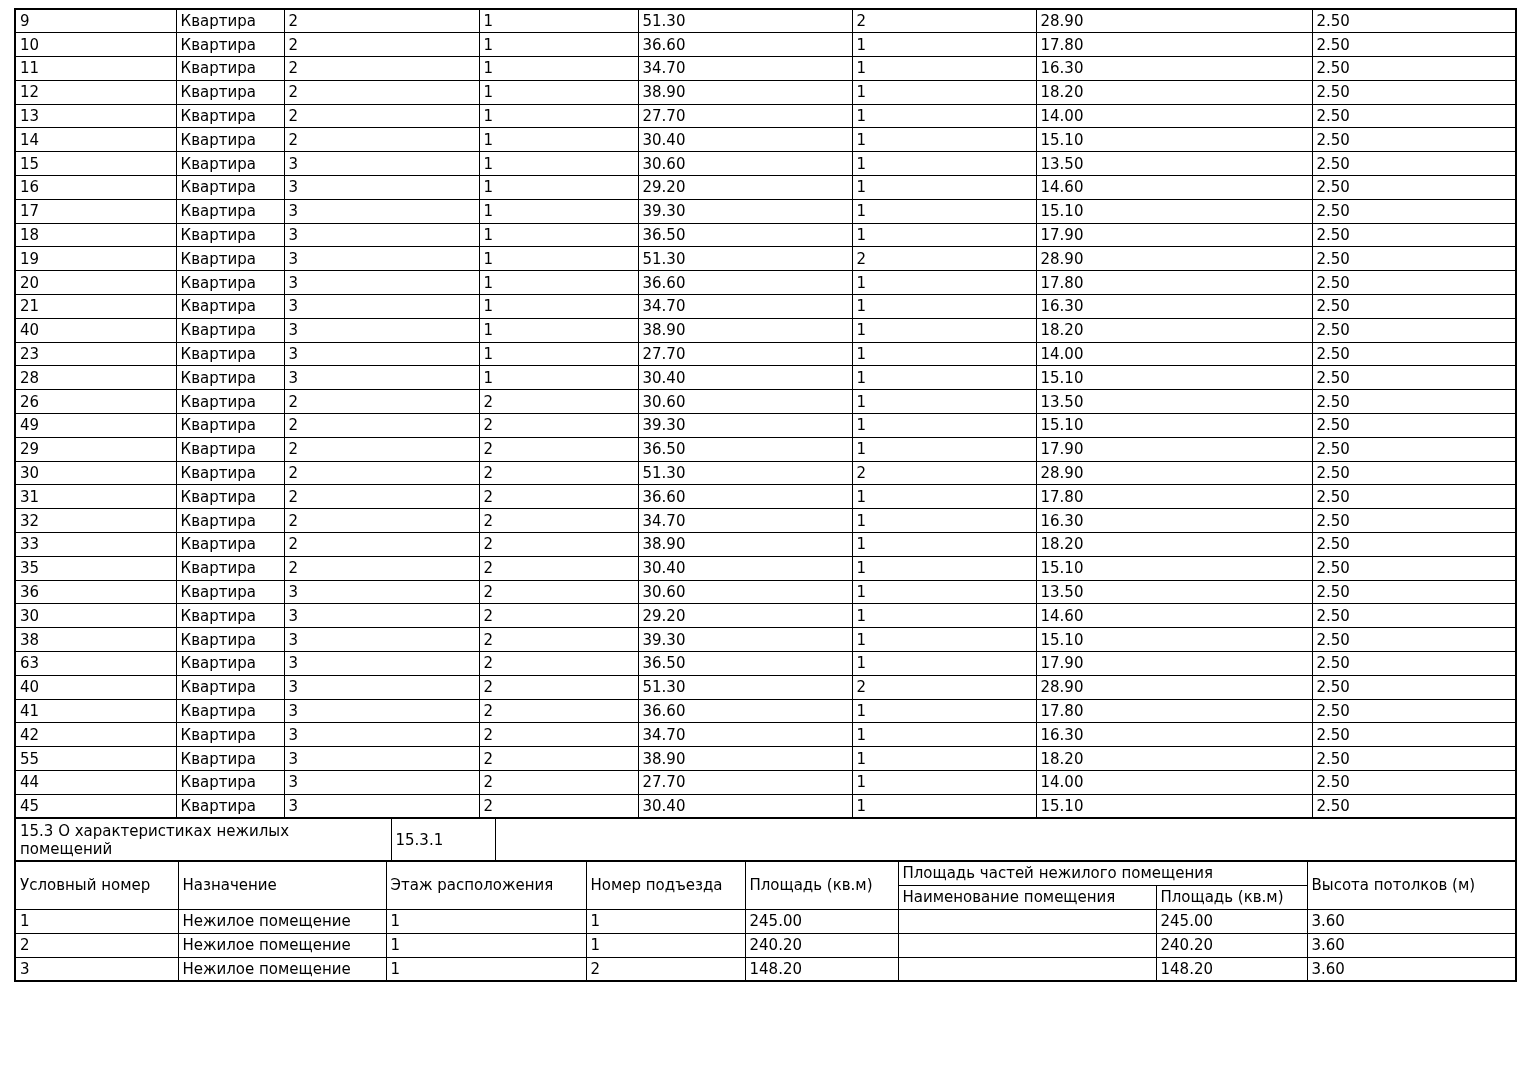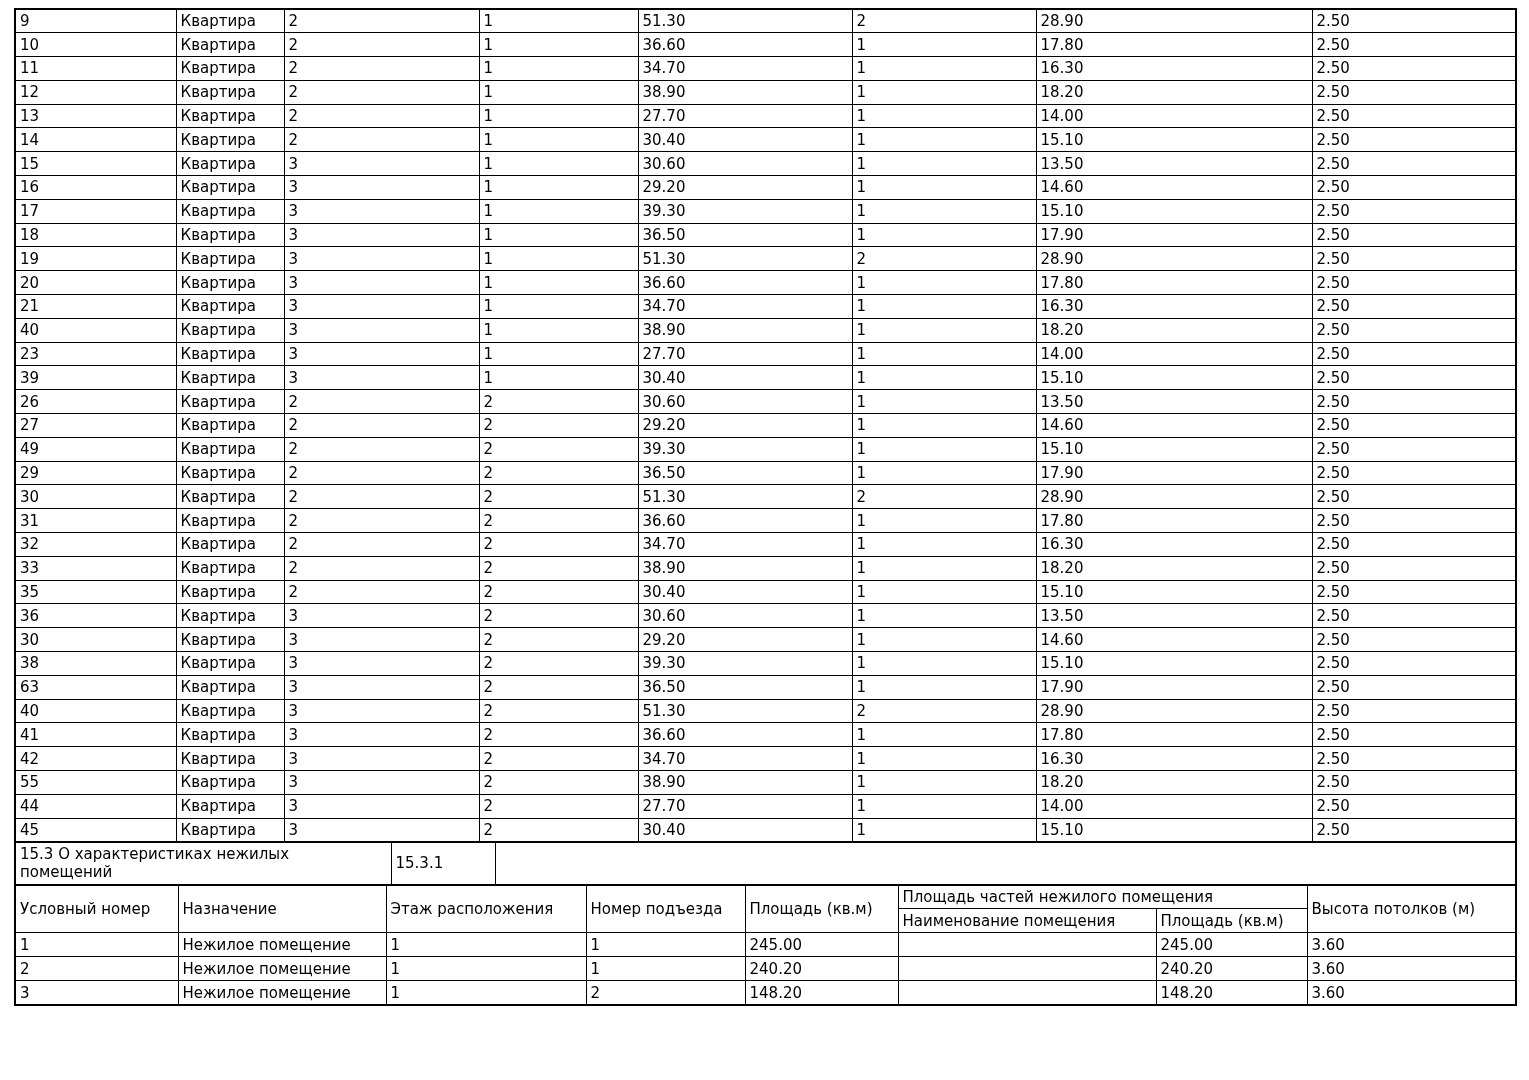--- a/index.html
+++ b/index.html
@@ -194,47 +194,37 @@
           <td>23</td>
           <td>Квартира</td>
           <td>3</td>
           <td>1</td>
           <td>27.70</td>
           <td>1</td>
           <td>14.00</td>
           <td>2.50</td>
         </tr>
         <tr>
-          <td>39</td>
+          <td>28</td>
           <td>Квартира</td>
           <td>3</td>
           <td>1</td>
           <td>30.40</td>
           <td>1</td>
           <td>15.10</td>
           <td>2.50</td>
         </tr>
         <tr>
           <td>26</td>
           <td>Квартира</td>
           <td>2</td>
           <td>2</td>
           <td>30.60</td>
           <td>1</td>
           <td>13.50</td>
-          <td>2.50</td>
-        </tr>
-        <tr>
-          <td>27</td>
-          <td>Квартира</td>
-          <td>2</td>
-          <td>2</td>
-          <td>29.20</td>
-          <td>1</td>
-          <td>14.60</td>
           <td>2.50</td>
         </tr>
         <tr>
           <td>49</td>
           <td>Квартира</td>
           <td>2</td>
           <td>2</td>
           <td>39.30</td>
           <td>1</td>
           <td>15.10</td>

